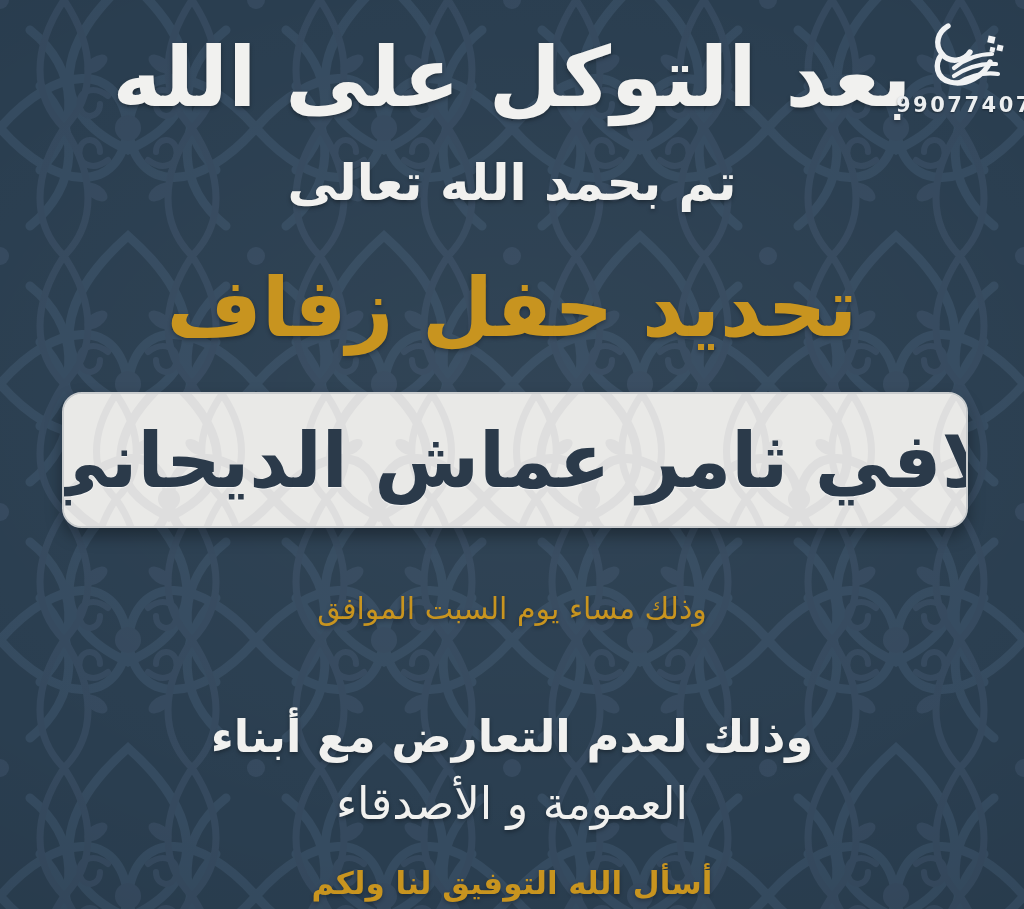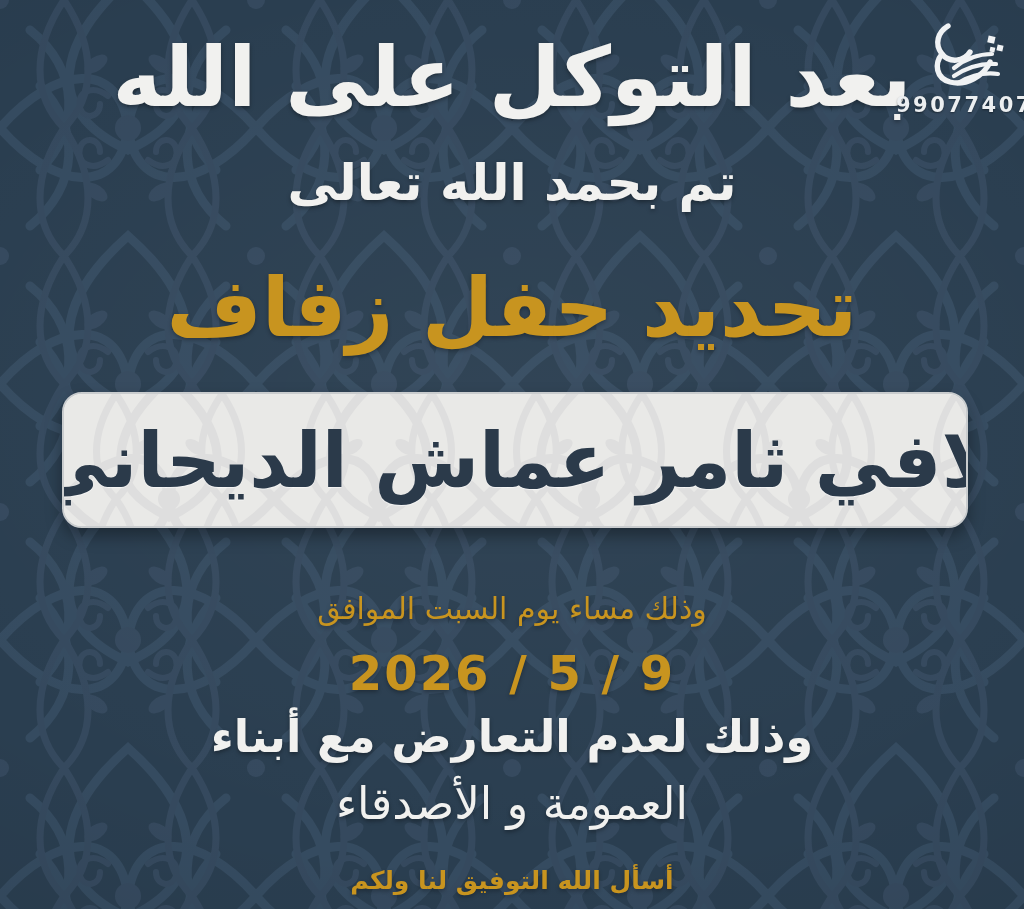--- a/index.html
+++ b/index.html
@@ -138,21 +138,21 @@
     font-size: 45px;
     font-weight: 700;
   }
   #line-note-2 {
     top: 781px;
     font-size: 45px;
     font-weight: 400;
   }
   #line-dua {
     top: 856px;
-    font-size: 25px;
+    font-size: 31px;
     font-weight: 700;
   }
 
   
   #logo-block {
     position: absolute;
     top: 14px;
     right: 8px;
     width: 120px;
     height: 104px;
@@ -283,21 +283,20 @@
               <ellipse cx="131" cy="157" rx="11" ry="6" transform="rotate(-35 131 157)"></ellipse>
             </g>
           </pattern>
         </defs>
         <rect width="902" height="132" fill="url(#damask-light)"></rect>
       </svg>
       <div id="name-text">لافي ثامر عماش الديحاني</div>
     </div>
 
     <div class="line gold-txt" id="line-date-label">وذلك مساء يوم السبت الموافق</div>
-    <div class="line gold-txt" id="line-date-value">2026 / 5 / 9</div>
 
     <div class="line white-txt" id="line-note-1">وذلك لعدم التعارض مع أبناء</div>
     <div class="line white-txt" id="line-note-2">العمومة و الأصدقاء</div>
 
     <div class="line gold-txt" id="line-dua">أسأل الله التوفيق لنا ولكم</div>
 
   </div>
 </div>
 
 </body></html>

